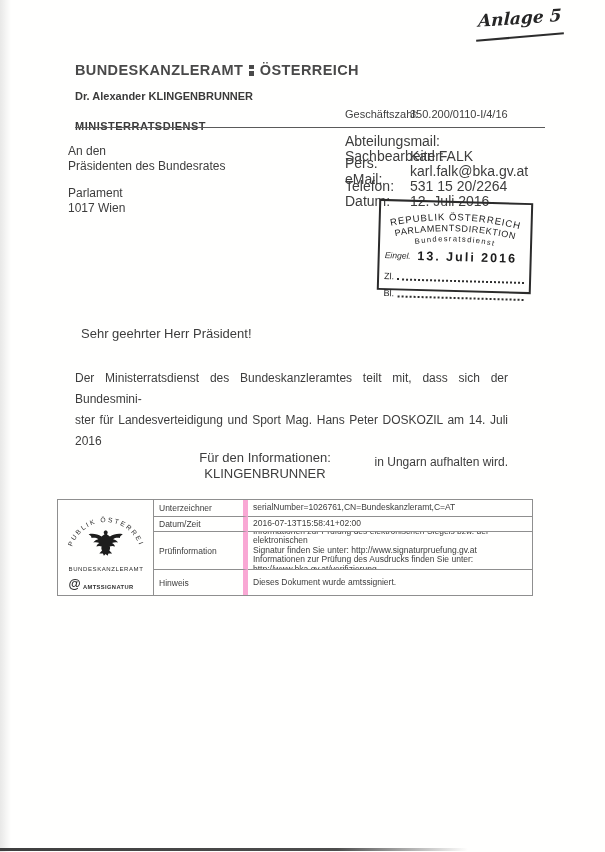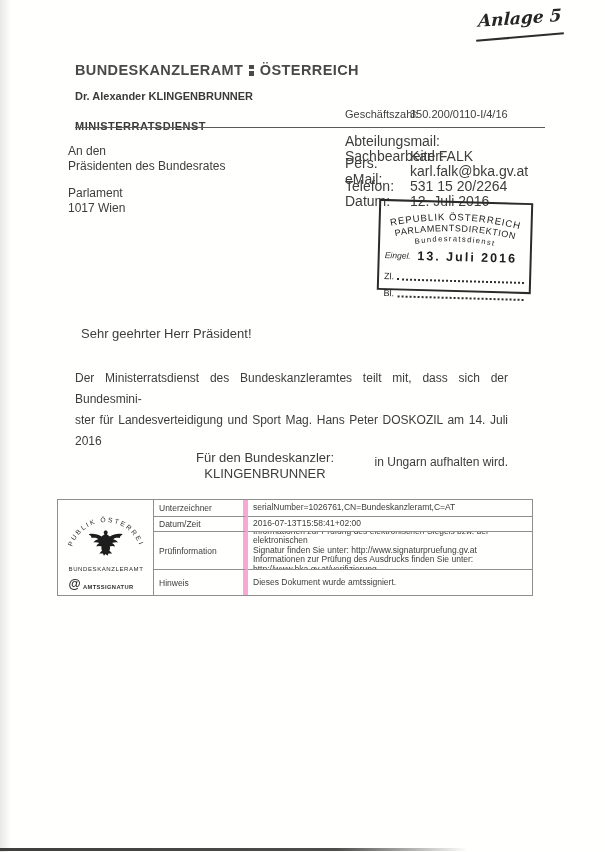--- a/index.html
+++ b/index.html
@@ -163,21 +163,21 @@
 
   <div class="salutation">Sehr geehrter Herr Präsident!</div>
 
   <div class="body-par">
     <div class="jline">Der Ministerratsdienst des Bundeskanzleramtes teilt mit, dass sich der Bundesmini-</div>
     <div class="jline">ster für Landesverteidigung und Sport Mag. Hans Peter DOSKOZIL am 14. Juli 2016</div>
     <div class="lline">in Ungarn aufhalten wird.</div>
   </div>
 
   <div class="closing">
-    <div>Für den Bundeskanzler:</div>
+    <div>Für den Informationen:</div>
     <div>KLINGENBRUNNER</div>
   </div>
 
   <div class="sig-table">
     <div class="seal-cell">
       <svg width="94" height="95" viewBox="0 0 98 96">
         <defs>
           <path id="sealArc" d="M13,50 A37,37 0 0 1 85,50"></path>
         </defs>
         <text font-size="7" letter-spacing="2"><textPath href="#sealArc" startOffset="50%" text-anchor="middle">REPUBLIK ÖSTERREICH</textPath></text>

